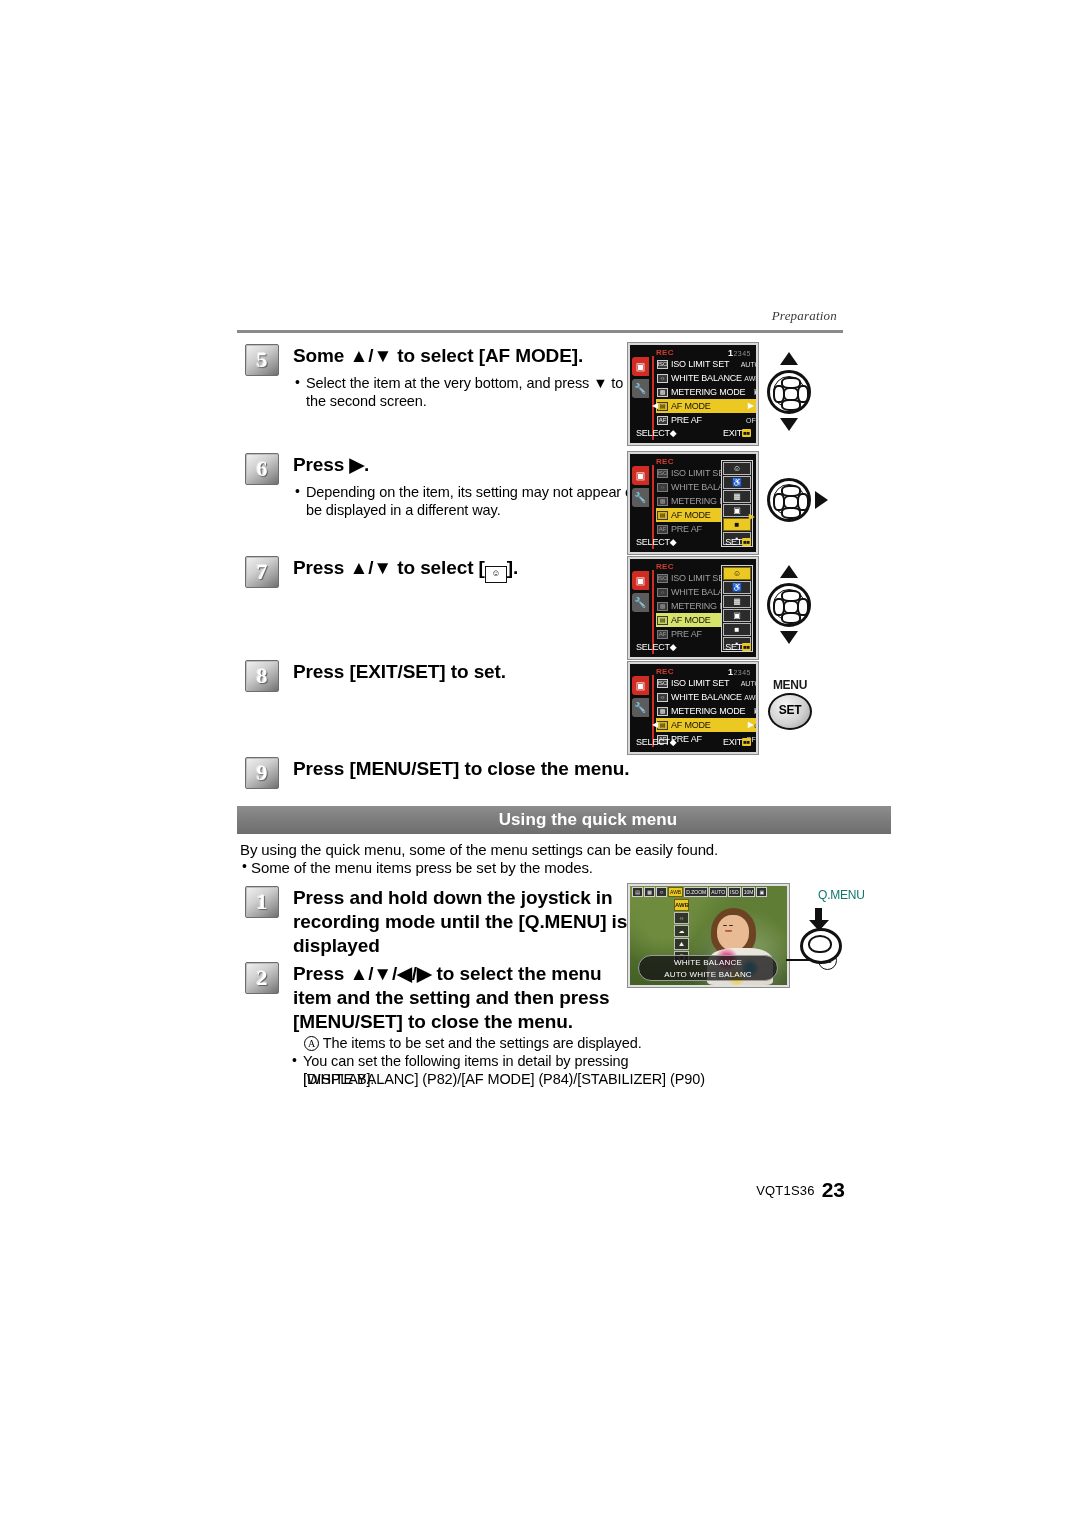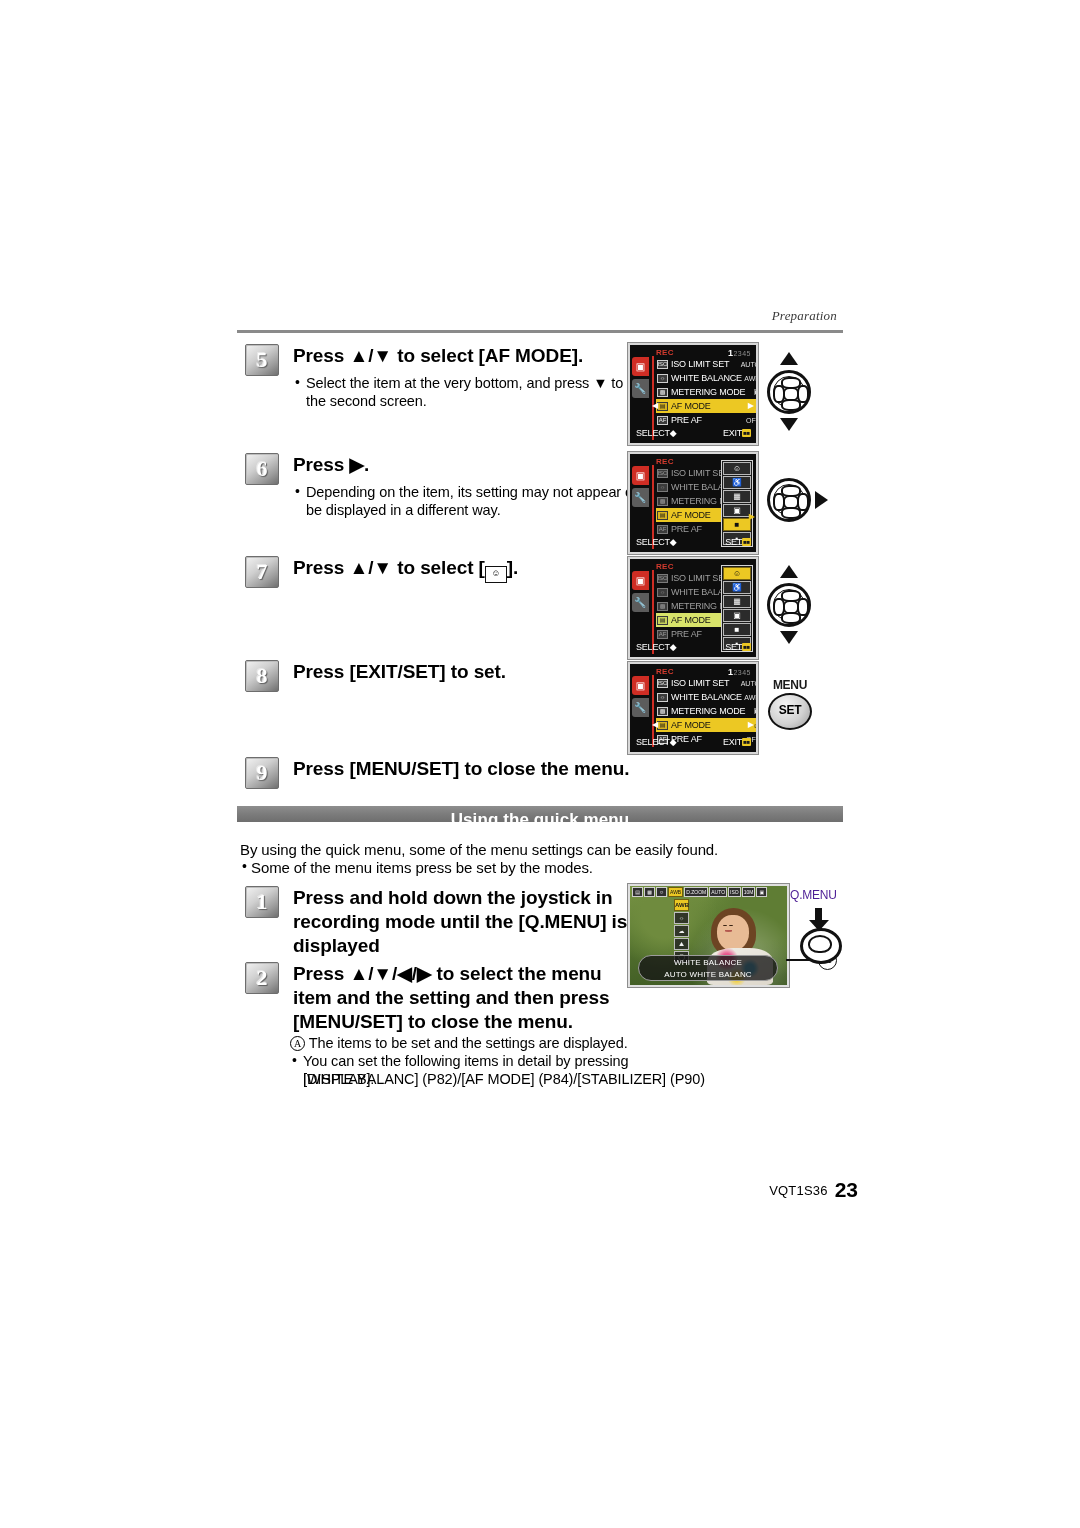--- a/index.html
+++ b/index.html
@@ -111,28 +111,29 @@
     font-family: "Liberation Serif", serif;
     vertical-align: 1px;
   }
 
   
   .section-bar {
     position: absolute;
     left: 237px;
     top: 806px;
     width: 606px;
-    height: 16px;
+    height: 28px;
     background: linear-gradient(180deg,#8e8e8e 0%,#7c7c7c 50%,#6e6e6e 100%);
     color: #ffffff;
     font-size: 17px;
     font-weight: bold;
     text-align: center;
     line-height: 28px;
     letter-spacing: .1px;
+    padding-left: 48px;
   }
 
   .para {
     position: absolute;
     font-size: 15px;
     line-height: 19px;
     letter-spacing: -.1px;
   }
 
   
@@ -477,21 +478,22 @@
     letter-spacing: -.3px;
   }
 
   .qmenu-ctl {
     position: absolute;
     left: 790px; top: 888px;
   }
   .qmenu-label {
     font-size: 12px;
     letter-spacing: -.2px;
-    color: #4c1d95;
+    color: #0f766e;
+    margin-left: 28px;
   }
   .qm-stick {
     position: relative;
     width: 42px; height: 50px;
     margin: 6px 0 0 8px;
   }
   .qm-shaft {
     position: absolute;
     left: 17px; top: 0;
     width: 7px; height: 14px;
@@ -535,21 +537,21 @@
   }
   .callout-line {
     position: absolute;
     height: 1.6px;
     background: #111;
   }
 
   
   .footer {
     position: absolute;
-    right: 222px;
+    right: 235px;
     top: 1178px;
     text-align: right;
     white-space: nowrap;
   }
   .footer .code {
     font-size: 13px;
     letter-spacing: .2px;
   }
   .footer .pageno {
     font-size: 21px;
@@ -562,21 +564,21 @@
 <body>
 
 <div class="page">
 
   <div class="header-label">Preparation</div>
   <div class="header-rule"></div>
 
   <div class="step" style="left:245px; top:344px;">
     <div class="step-num">5</div>
     <div class="step-body">
-      <div class="step-title">Press ▲/▼ to select [AF MODE].</div>
+      <div class="step-title">Some ▲/▼ to select [AF MODE].</div>
       <div class="bullets">
         <div class="bullet">Select the item at the very bottom, and press ▼ to move to the second screen.</div>
       </div>
     </div>
   </div>
 
   <div class="step" style="left:245px; top:453px;">
     <div class="step-num">6</div>
     <div class="step-body">
       <div class="step-title">Press ▶.</div>
@@ -870,21 +872,21 @@
     </div>
   </div>
 
   <div class="step" style="left:245px; top:962px;">
     <div class="step-num">2</div>
     <div class="step-body">
       <div class="step-title" style="max-width:340px;">Press ▲/▼/◀/▶ to select the menu item and the setting and then press [MENU/SET] to close the menu.</div>
     </div>
   </div>
 
-  <div class="sub-note" style="position:absolute; left:290px; top:1034px; width:560px;">
+  <div class="sub-note" style="position:absolute; left:304px; top:1034px; width:560px;">
     <span class="circ-a">A</span>
     <span>The items to be set and the settings are displayed.</span>
   </div>
   <div class="sub-note bullet" style="position:absolute; left:290px; top:1052px; width:560px; padding-left:13px;">You can set the following items in detail by pressing [DISPLAY].</div>
   <div class="sub-note" style="position:absolute; left:303px; top:1070px; width:560px;">[WHITE BALANC] (P82)/[AF MODE] (P84)/[STABILIZER] (P90)</div>
 
   <div class="qlcd">
     <div class="q-photo">
       <div class="q-person">
         <div class="q-hair"></div>

